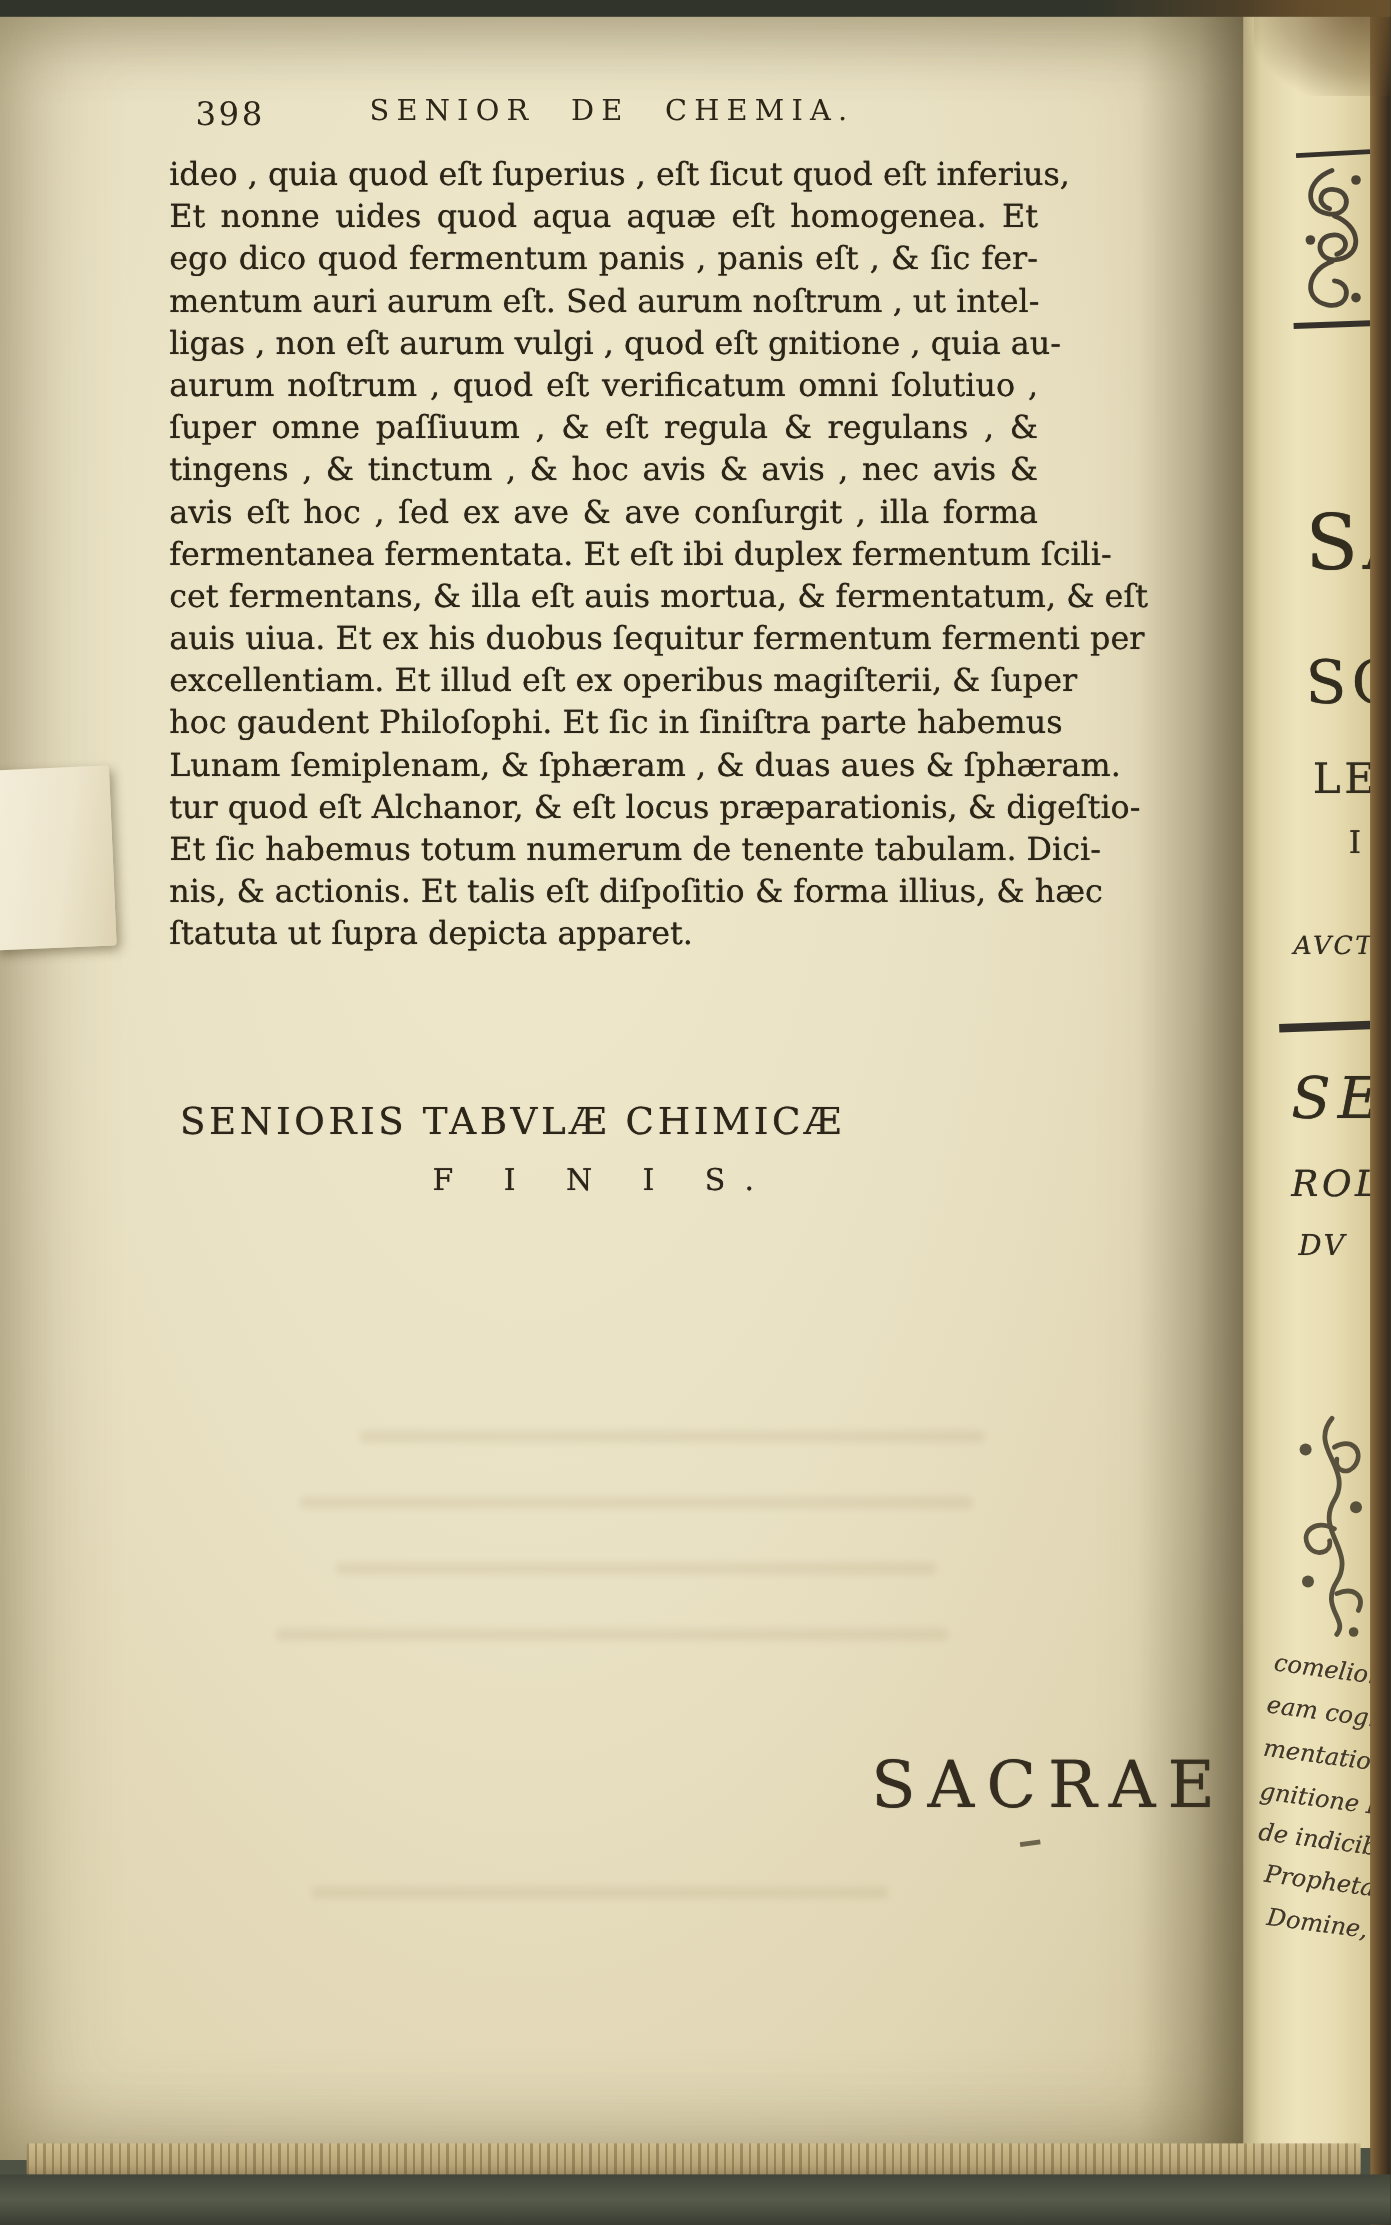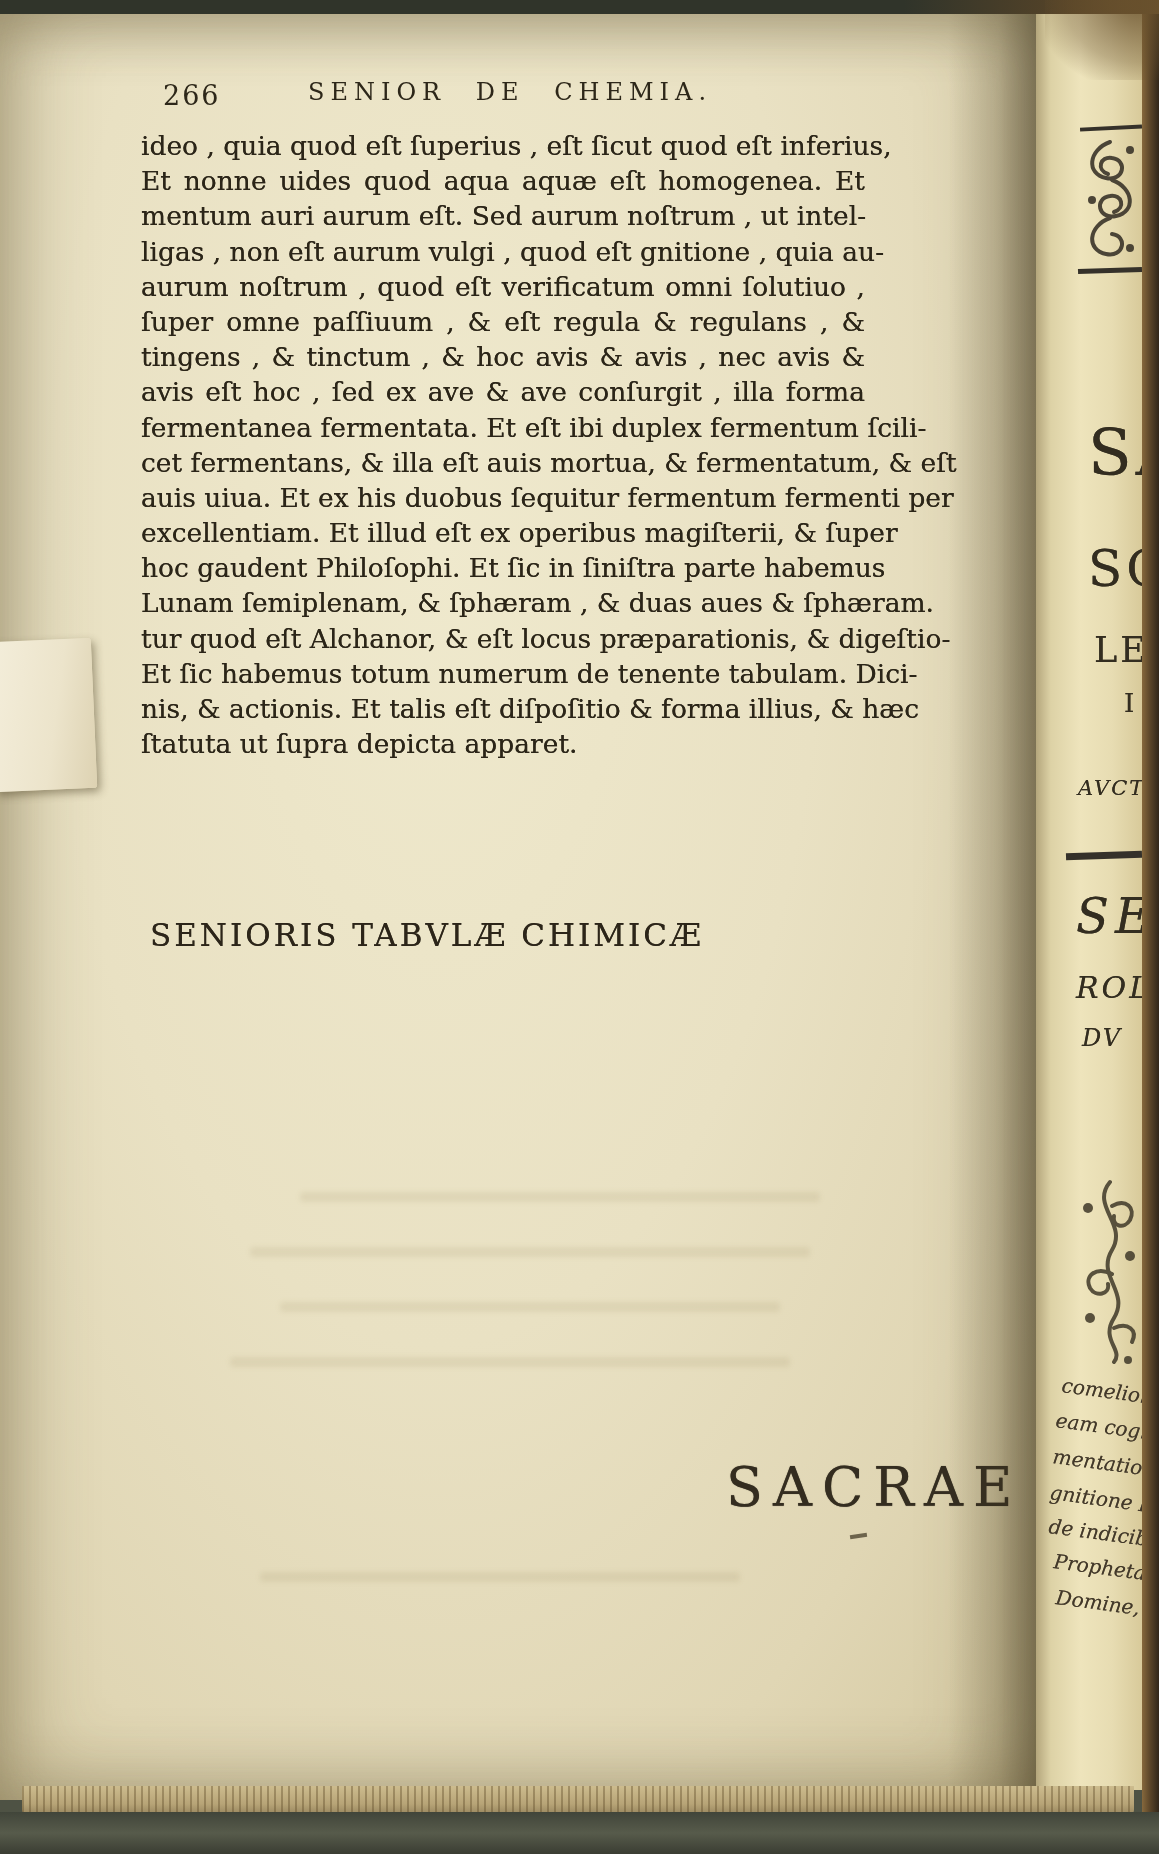--- a/index.html
+++ b/index.html
@@ -101,45 +101,47 @@
   }
   svg.orn{position:absolute;}
 </style>
 </head>
 <body>
 
 <div id="canvas">
 
   <div class="page-left">
 
-    <div class="pagenum">266</div>
+    <div class="pagenum">398</div>
     <div class="runhead">SENIOR DE CHEMIA.</div>
 
     <div class="bodytext">
       <div class="bl">ideo , quia quod eſt ſuperius , eſt ſicut quod eſt inferius,</div>
       <div class="bl">Et nonne uides quod aqua aquæ eſt homogenea. Et</div>
+      <div class="bl">ego dico quod fermentum panis , panis eſt , &amp; ſic fer-</div>
       <div class="bl">mentum auri aurum eſt. Sed aurum noſtrum , ut intel-</div>
       <div class="bl">ligas , non eſt aurum vulgi , quod eſt gnitione , quia au-</div>
       <div class="bl">aurum noſtrum , quod eſt verificatum omni ſolutiuo ,</div>
       <div class="bl">ſuper omne paſſiuum , &amp; eſt regula &amp; regulans , &amp;</div>
       <div class="bl">tingens , &amp; tinctum , &amp; hoc avis &amp; avis , nec avis &amp;</div>
       <div class="bl">avis eſt hoc , ſed ex ave &amp; ave conſurgit , illa forma</div>
       <div class="bl">fermentanea fermentata. Et eſt ibi duplex fermentum ſcili-</div>
       <div class="bl">cet fermentans, &amp; illa eſt auis mortua, &amp; fermentatum, &amp; eſt</div>
       <div class="bl">auis uiua. Et ex his duobus ſequitur fermentum fermenti per</div>
       <div class="bl">excellentiam. Et illud eſt ex operibus magiſterii, &amp; ſuper</div>
       <div class="bl">hoc gaudent Philoſophi. Et ſic in ſiniſtra parte habemus</div>
       <div class="bl">Lunam ſemiplenam, &amp; ſphæram , &amp; duas aues &amp; ſphæram.</div>
       <div class="bl">tur quod eſt Alchanor, &amp; eſt locus præparationis, &amp; digeſtio-</div>
       <div class="bl">Et ſic habemus totum numerum de tenente tabulam. Dici-</div>
       <div class="bl">nis, &amp; actionis. Et talis eſt diſpoſitio &amp; forma illius, &amp; hæc</div>
       <div class="bl">ſtatuta ut ſupra depicta apparet.</div>
     </div>
 
     <div class="sect-head">SENIORIS TABVLÆ CHIMICÆ</div>
+    <div class="finis">F I N I S.</div>
 
     <div class="ghost" style="left:300px;top:1180px;width:520px;height:10px;"></div>
     <div class="ghost" style="left:250px;top:1235px;width:560px;height:10px;"></div>
     <div class="ghost" style="left:280px;top:1290px;width:500px;height:10px;"></div>
     <div class="ghost" style="left:230px;top:1345px;width:560px;height:10px;"></div>
     <div class="ghost" style="left:260px;top:1560px;width:480px;height:10px;"></div>
 
     <div class="catchword">SACRAE</div>
     <div class="catchword-dash"></div>
   </div>

